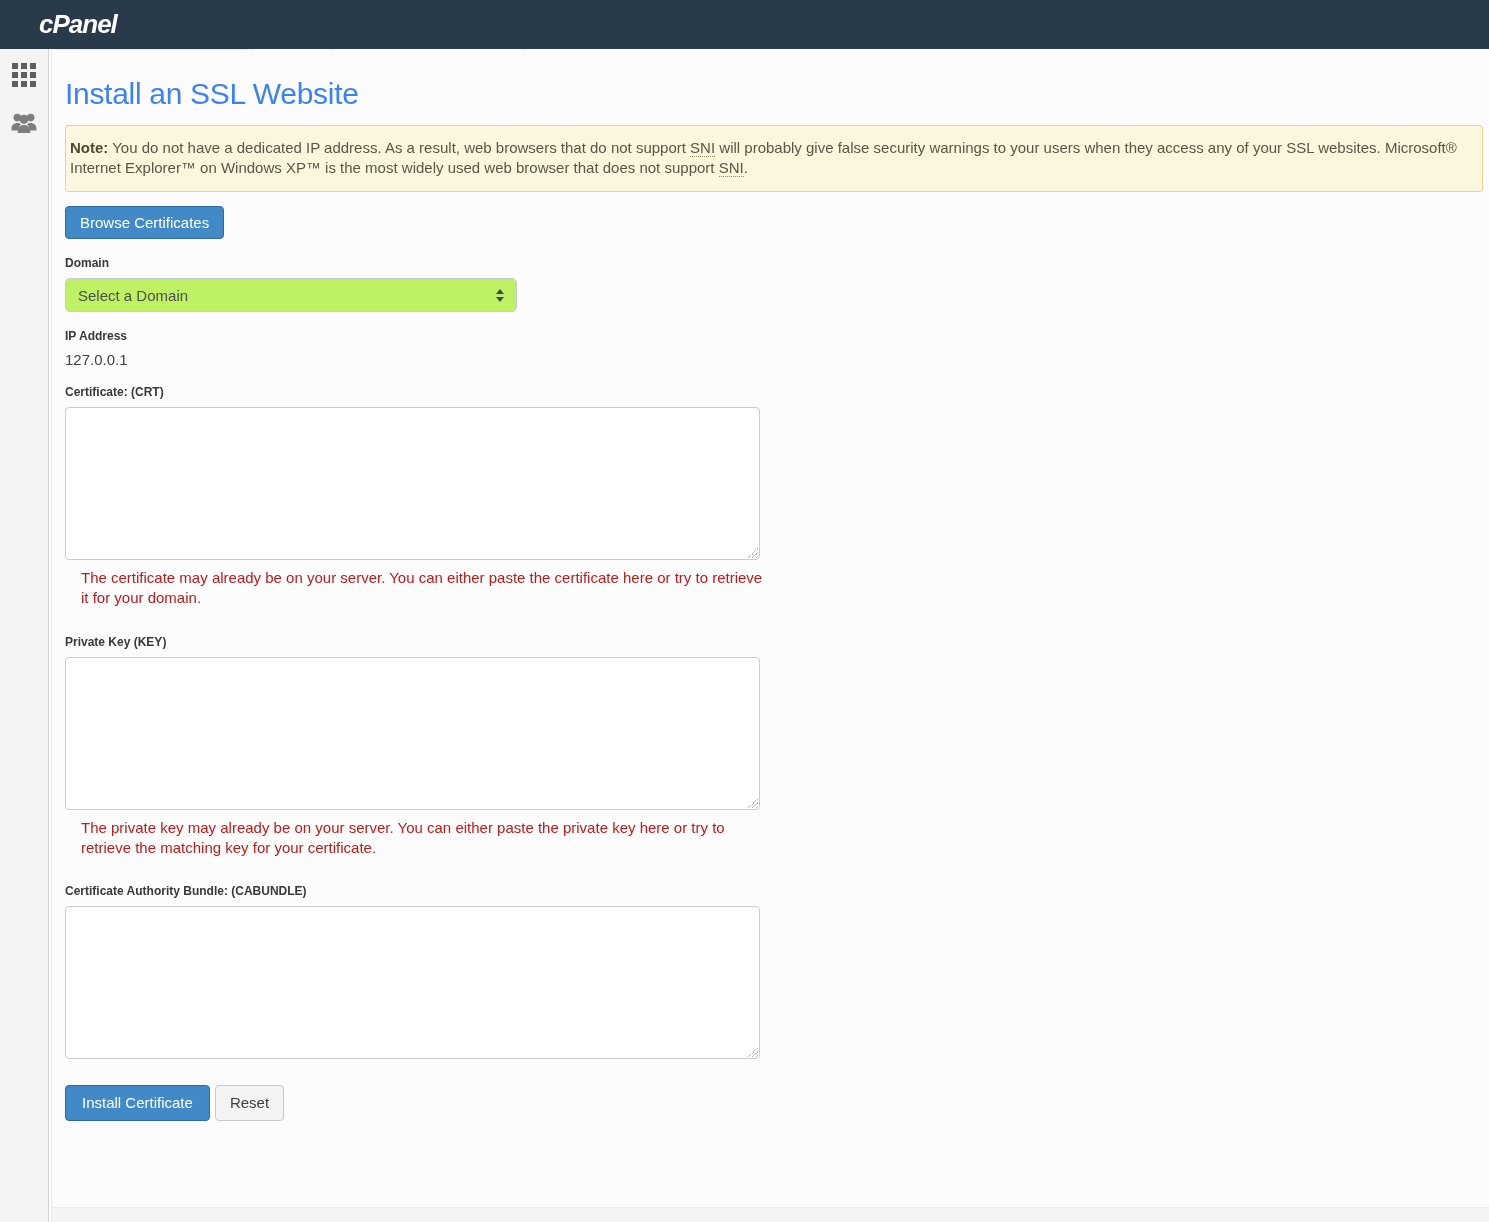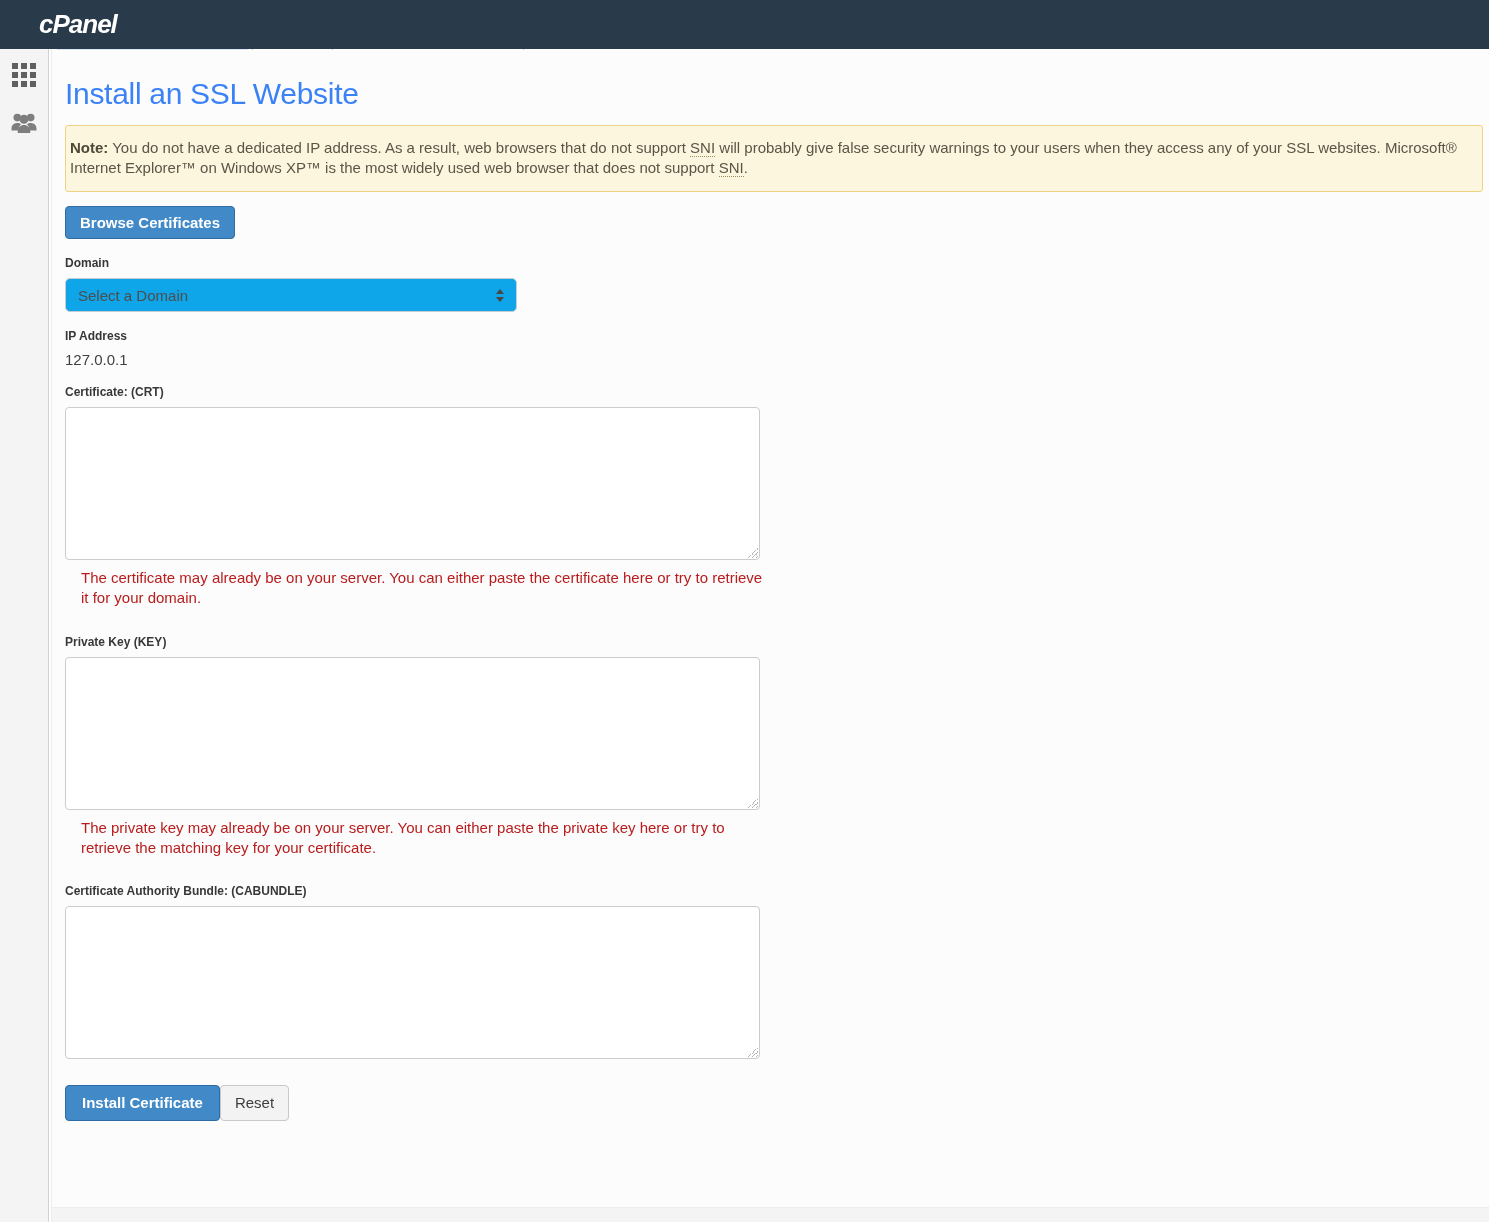--- a/index.html
+++ b/index.html
@@ -109,21 +109,21 @@
     line-height: 1.35;
     color: #5c5546;
     margin-bottom: 14px;
   }
   .note-box b { color: #4e4836; }
   .abbr { border-bottom: 1px dotted #9a8c5f; cursor: help; }
 
   .btn {
     display: inline-block;
     font-size: 15px;
-    font-weight: 700;
+    font-weight: 400;
     border-radius: 4px;
     padding: 6px 14px;
     cursor: pointer;
     line-height: 1.3;
     border: 1px solid transparent;
   }
   .btn-primary {
     background: #4189c7;
     border-color: #2e6da4;
     color: #ffffff;
@@ -143,21 +143,21 @@
     margin-bottom: 8px;
   }
   .mt-md { margin-top: 17px; }
   .mt-lg { margin-top: 26px; }
 
   .select-box {
     width: 452px;
     height: 34px;
     border: 1px solid #c6ccd1;
     border-radius: 5px;
-    background: #0ea5e9;
+    background: #bef264;
     display: flex;
     align-items: center;
     justify-content: space-between;
     padding: 0 12px;
     font-size: 15px;
     color: #4d4d4d;
     cursor: pointer;
     margin-bottom: 17px;
   }
   .stepper {
@@ -200,21 +200,21 @@
   }
   .help-text {
     font-size: 15px;
     color: #b91c1c;
     line-height: 1.35;
     max-width: 692px;
     margin-top: 8px;
     margin-left: 16px;
   }
 
-  .actions { margin-top: 26px; display: flex; align-items: flex-end; }
+  .actions { margin-top: 26px; display: flex; gap: 5px; align-items: flex-end; }
   .actions .btn-primary { padding: 7px 16px; }
   .actions .btn-default { padding: 7px 14px; }
 
   .page-footer {
     position: absolute;
     left: 0; right: 0; bottom: 0;
     height: 15px;
     background: #f4f4f4;
     border-top: 1px solid #ededed;
     z-index: 2;

